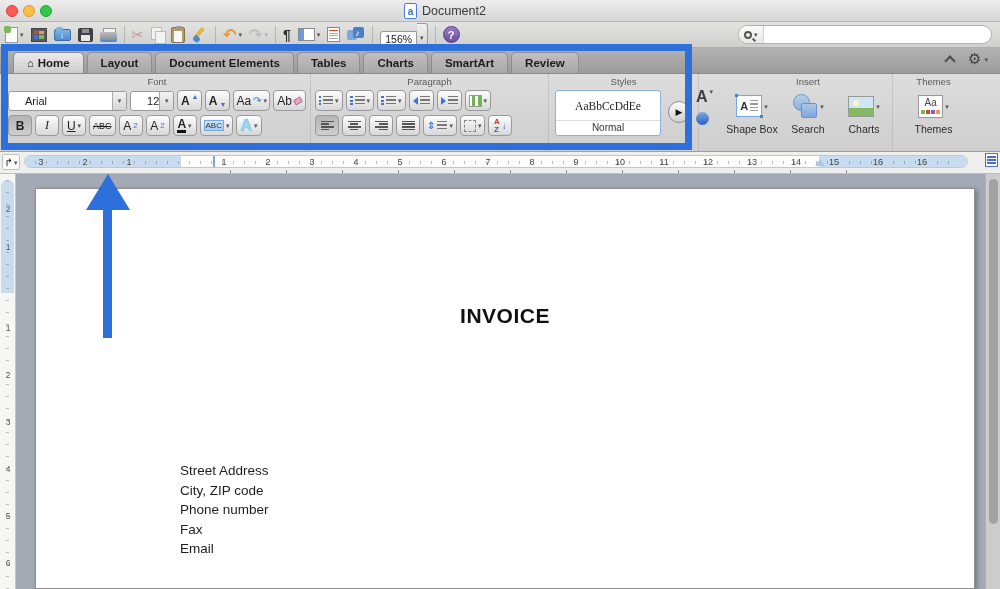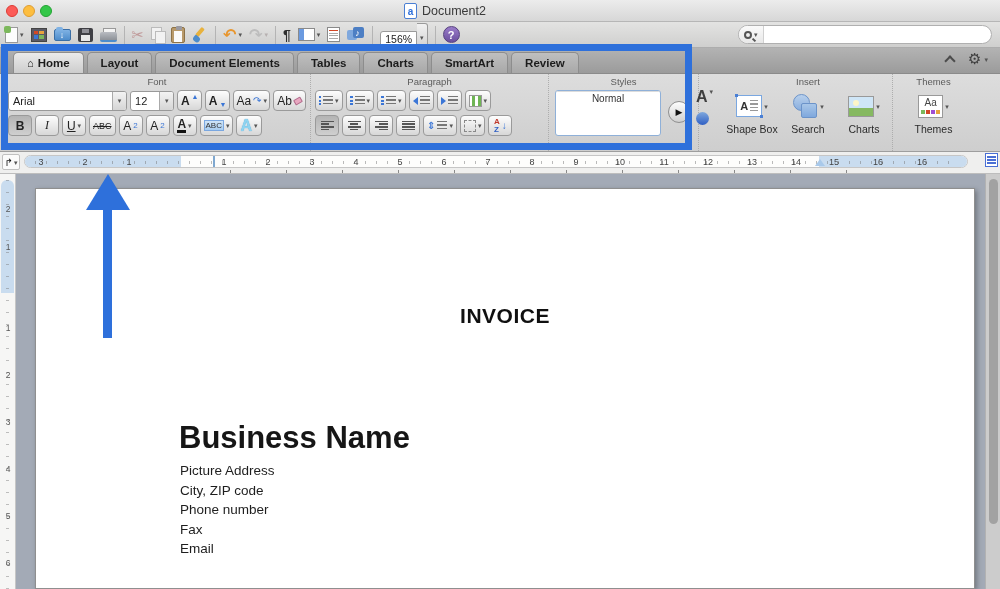--- a/index.html
+++ b/index.html
@@ -109,21 +109,21 @@
   .group { position:relative; padding-top:14px; height:100%; }
   .group + .group { border-left:1px dotted #adadad; }
   .glabel { position:absolute; top:2px; left:0; right:0; text-align:center; font-size:9.5px; color:#5b5b5b; }
   .grow1,.grow2 { display:flex; align-items:center; gap:3px; padding:2px 4px; }
   .rbtn { height:21px; min-width:24px; display:flex; align-items:center; justify-content:center;
     background:linear-gradient(#fdfdfd,#d7d7d7); border:1px solid #9a9a9a; border-radius:4px;
     font-size:12px; color:#222; gap:2px; padding:0 3px; }
   .rbtn.pressed { background:linear-gradient(#b4b4b4,#cfcfcf); }
   .combo { height:20px; background:#fff; border:1px solid #999; border-radius:3px; display:flex;
     align-items:center; font-size:11px; color:#222; overflow:hidden; }
-  .combo .cval { flex:1; padding-left:4px; }
+  .combo .cval { flex:1; padding-left:16px; }
   .combo .cdd { width:14px; height:100%; background:linear-gradient(#f3f3f3,#d5d5d5);
     border-left:1px solid #aaa; display:flex; align-items:center; justify-content:center; }
   .g-font { width:306px; }
   .fname { width:124px; } .fsize { width:46px; }
   .tinyup{ color:#3b76d6; font-size:7px; margin-top:-8px;}
   .tinydn{ color:#3b76d6; font-size:7px; margin-bottom:-8px;}
   .bI{ font-style:italic; font-family:"Liberation Serif",serif; }
   .bU{ text-decoration:underline; }
   .bStrike{ text-decoration:line-through; font-size:9px; letter-spacing:0; }
   .supsub sup,.supsub sub{ font-size:8px; color:#3b76d6; }
@@ -512,20 +512,21 @@
             </span>
             <span class="sortArrow">↓</span>
           </span>
       </div>
     </div>
 
     <div class="group g-styles">
       <div class="glabel">Styles</div>
       <div style="display:flex;align-items:center;">
         <div class="stylebox">
+          <div class="prev">AaBbCcDdEe</div>
           <div class="sname">Normal</div>
         </div>
         <div class="stylecirc">
             <span>▶</span>
           </div>
       </div>
     </div>
 
     <div class="group g-spacer"></div>
     <div class="hiddenA">
@@ -640,23 +641,22 @@
           <span>1</span>
           <span>2</span>
           <span>3</span>
           <span>4</span>
           <span>5</span>
           <span>6</span>
         </span>
     </div>
     <div class="page">
       <div class="doc-title">INVOICE</div>
-      <div class="biz">Business Name</div>
       <div class="addr">
-          <div class="addr-line">Picture Address</div>
+          <div class="addr-line">Street Address</div>
           <div class="addr-line">City, ZIP code</div>
           <div class="addr-line">Phone number</div>
           <div class="addr-line">Fax</div>
           <div class="addr-line">Email</div>
         </div>
     </div>
     <div class="scrollbar">
       <span class="thumb"></span>
     </div>
   </div>

